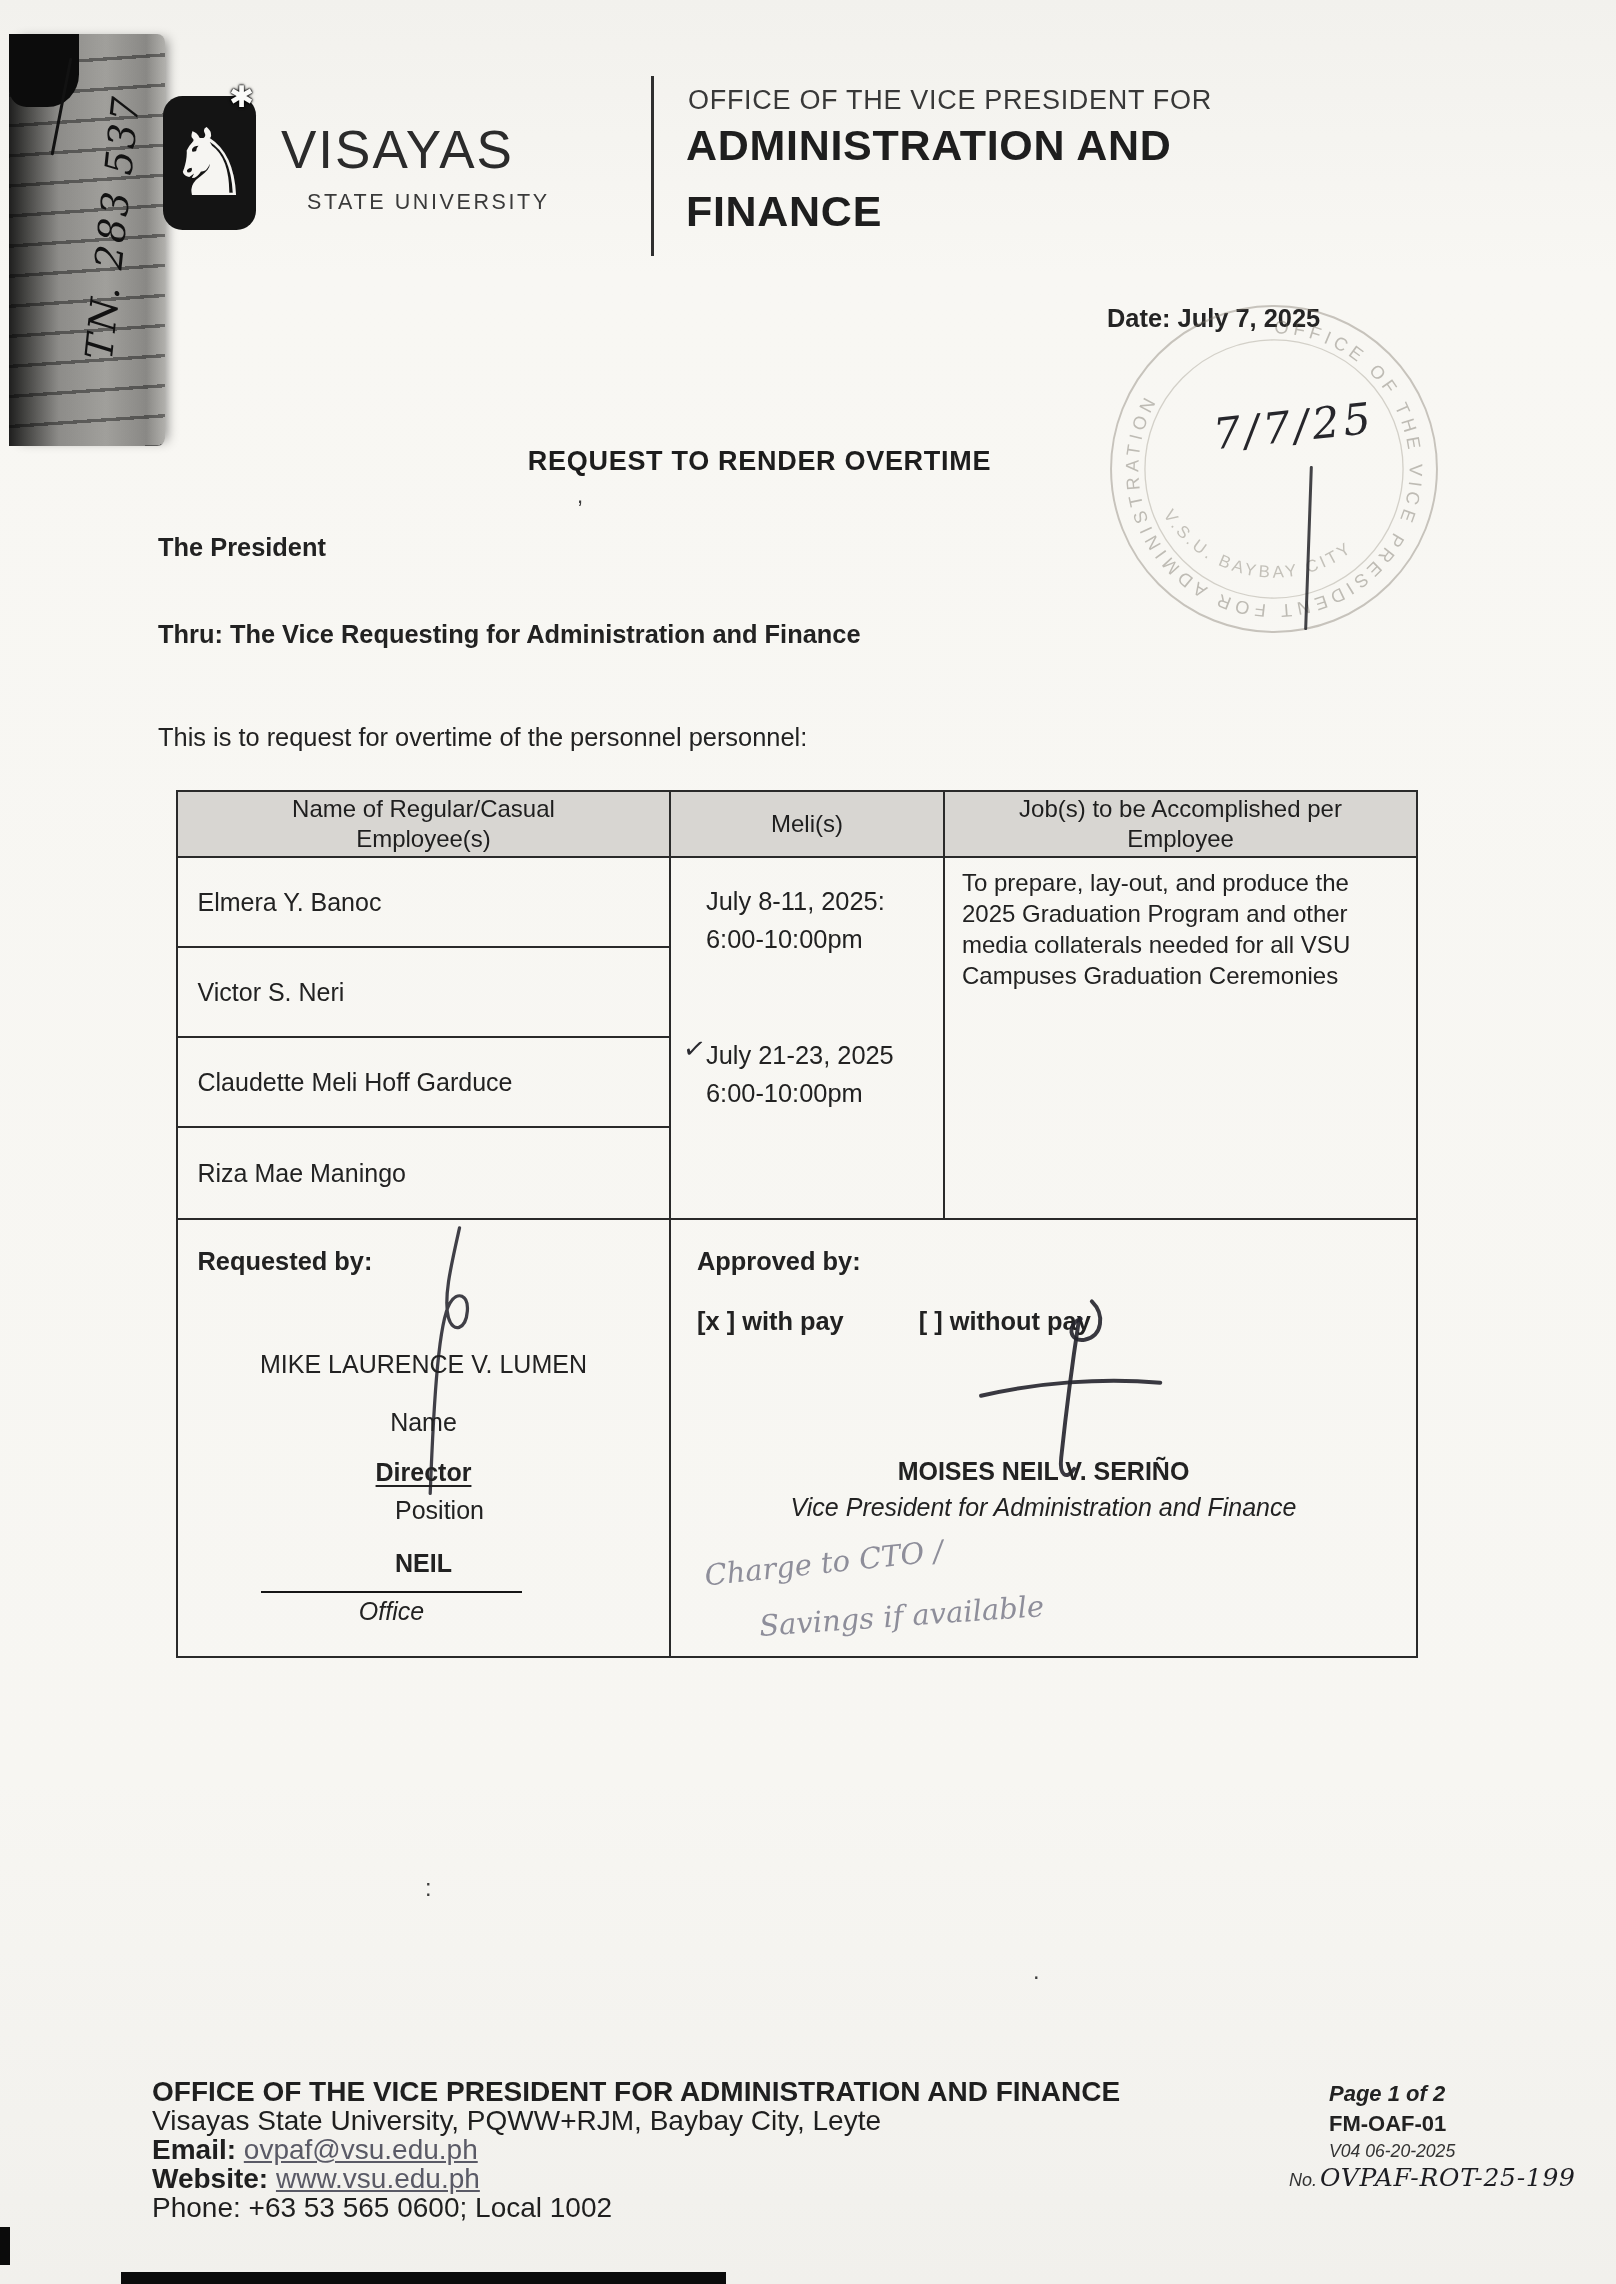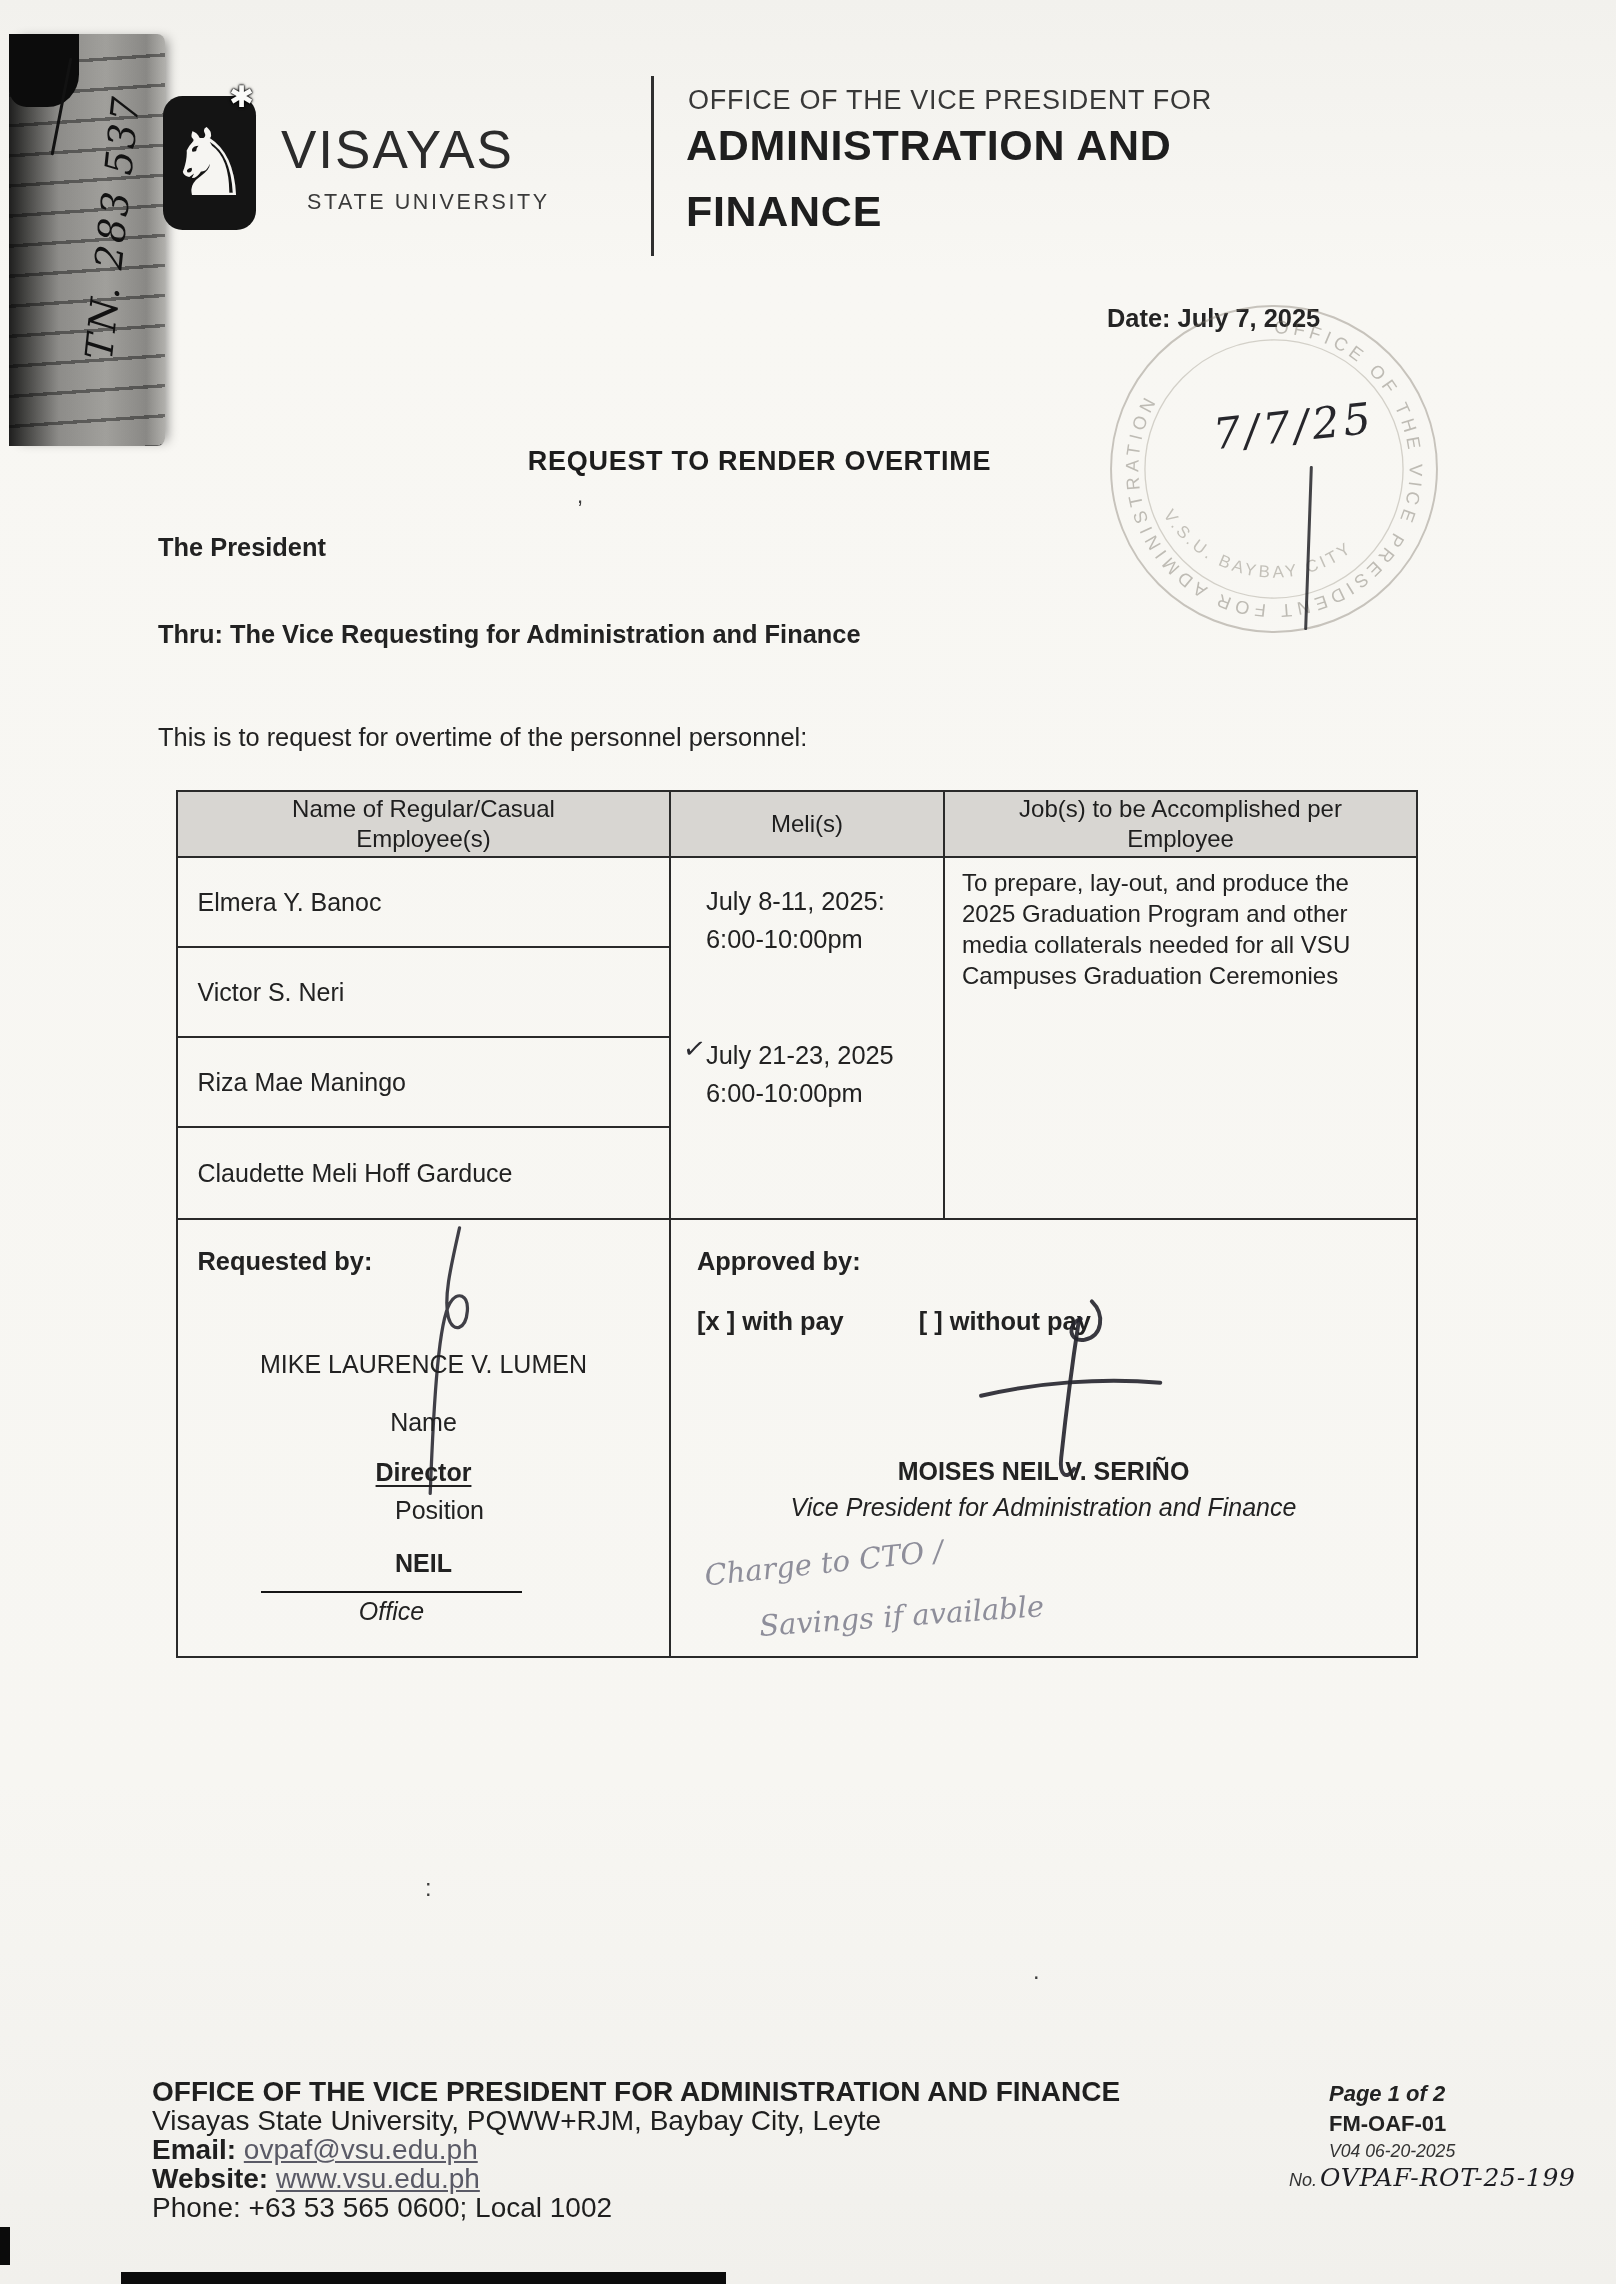--- a/index.html
+++ b/index.html
@@ -153,22 +153,22 @@
   <div class="abs ot-table">
     <div class="t-row t-headrow">
       <div class="c1">Name of Regular/Casual Employee(s)</div>
       <div class="c2">Meli(s)</div>
       <div class="c3">Job(s) to be Accomplished per Employee</div>
     </div>
     <div class="t-row t-bodyrow">
       <div class="c1 emp-col">
         <div class="emp-cell">Elmera Y. Banoc</div>
         <div class="emp-cell">Victor S. Neri</div>
+        <div class="emp-cell">Claudette Meli Hoff Garduce</div>
         <div class="emp-cell">Riza Mae Maningo</div>
-        <div class="emp-cell">Claudette Meli Hoff Garduce</div>
       </div>
       <div class="c2 date-col">
         <div class="date-block1">
           <div>July 8-11, 2025:</div>
           <div>6:00-10:00pm</div>
         </div>
         <div class="date-block2">
           <span class="date-tick">✓</span>
           <div>July 21-23, 2025</div>
           <div>6:00-10:00pm</div>

